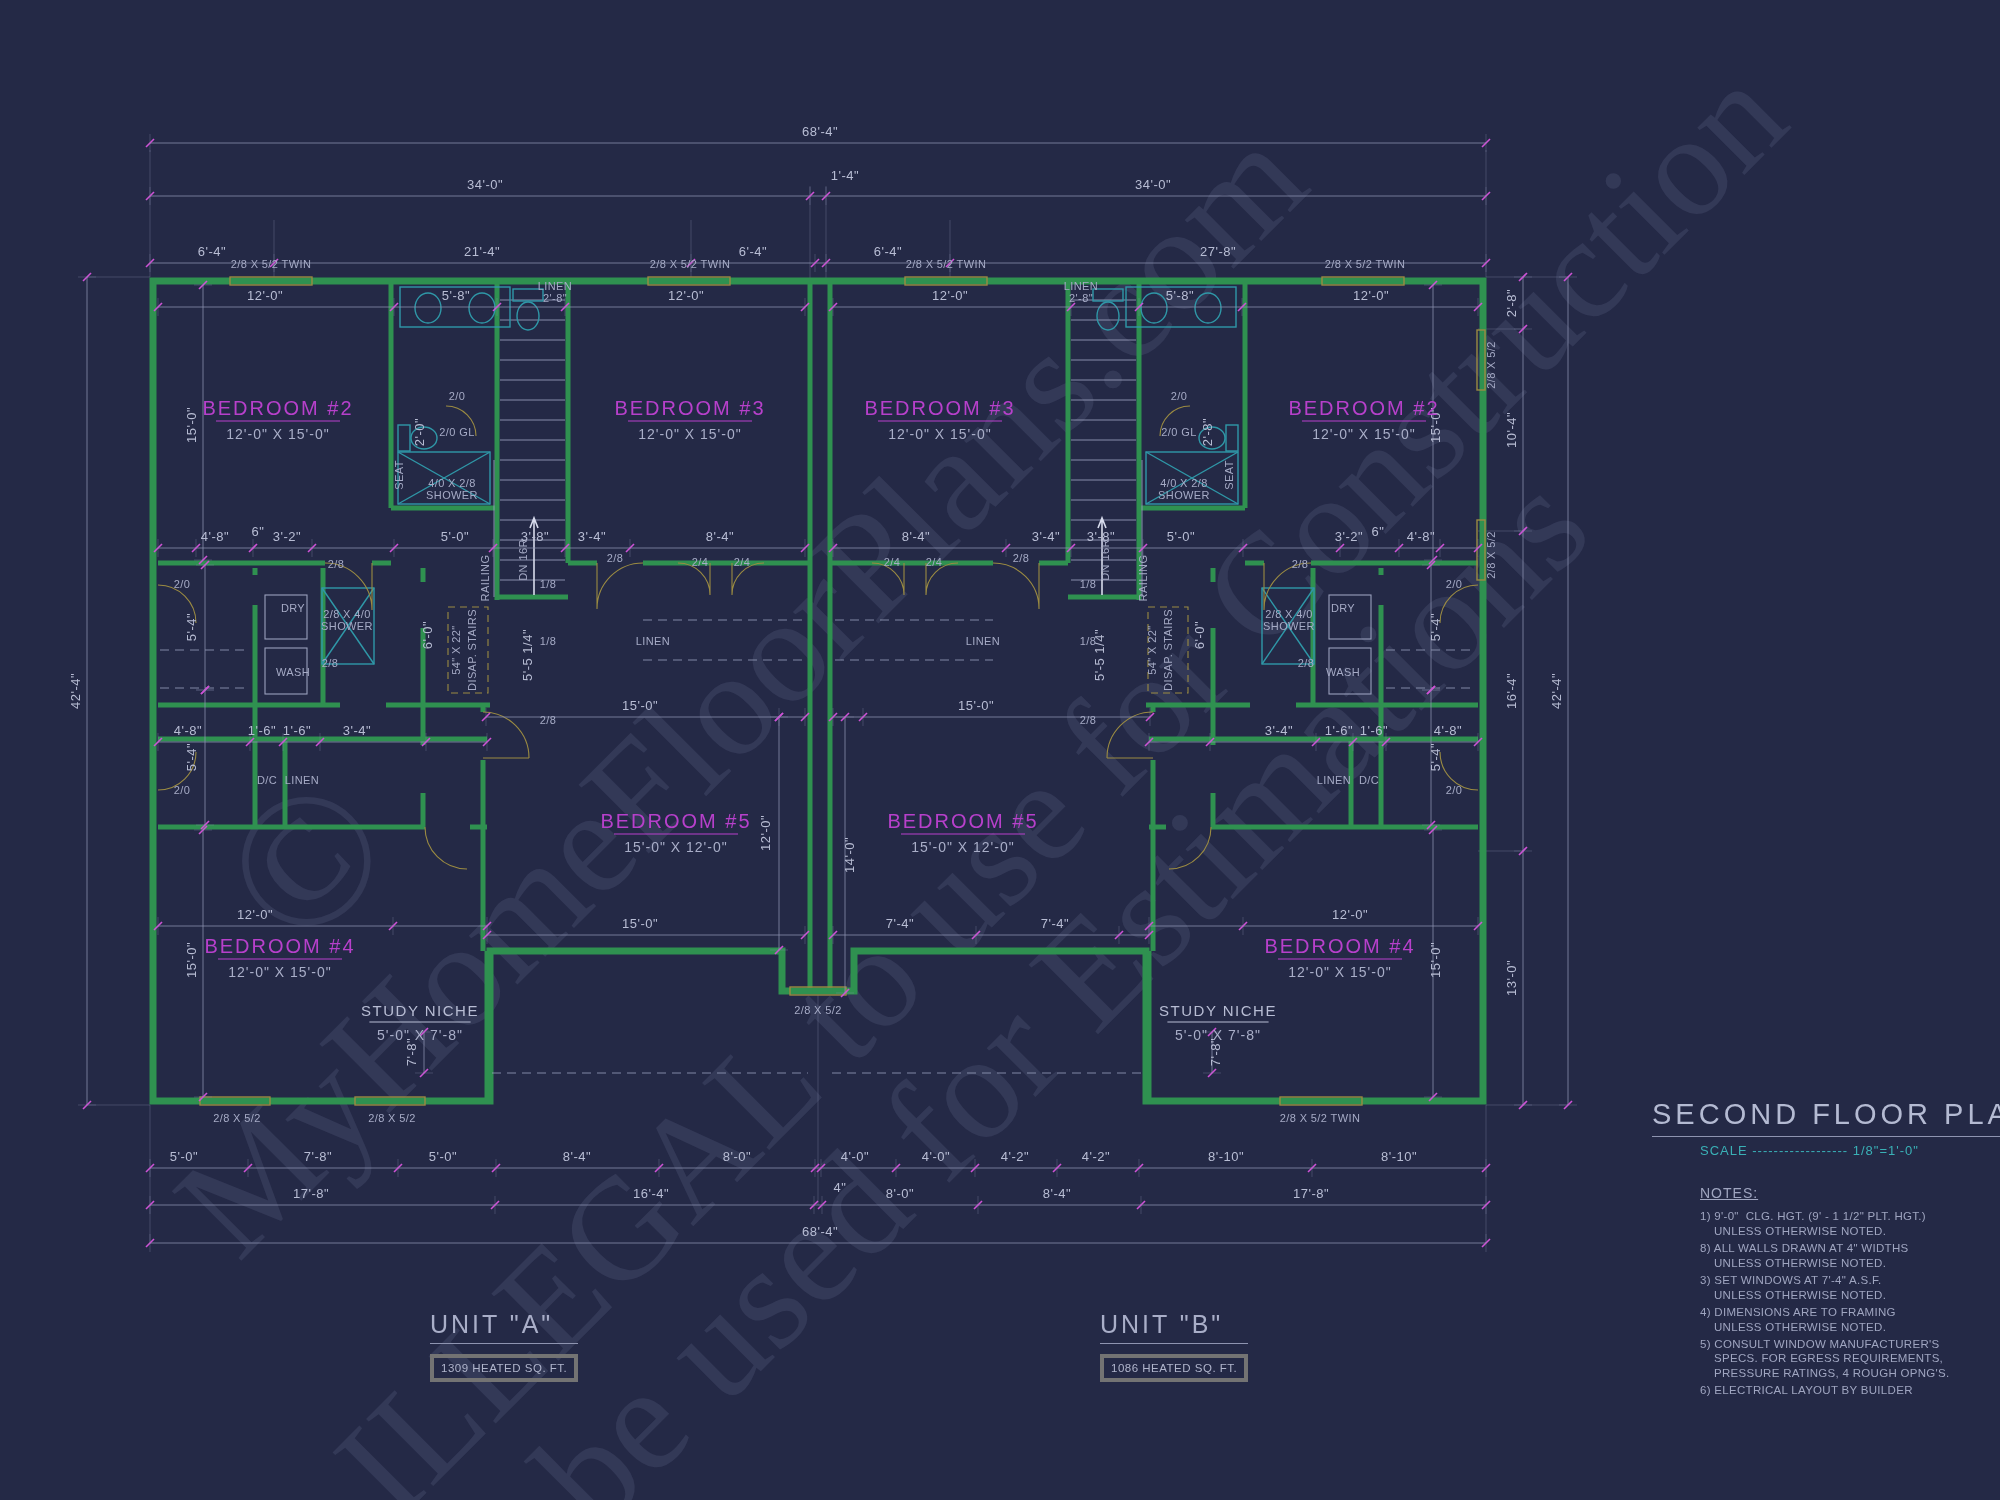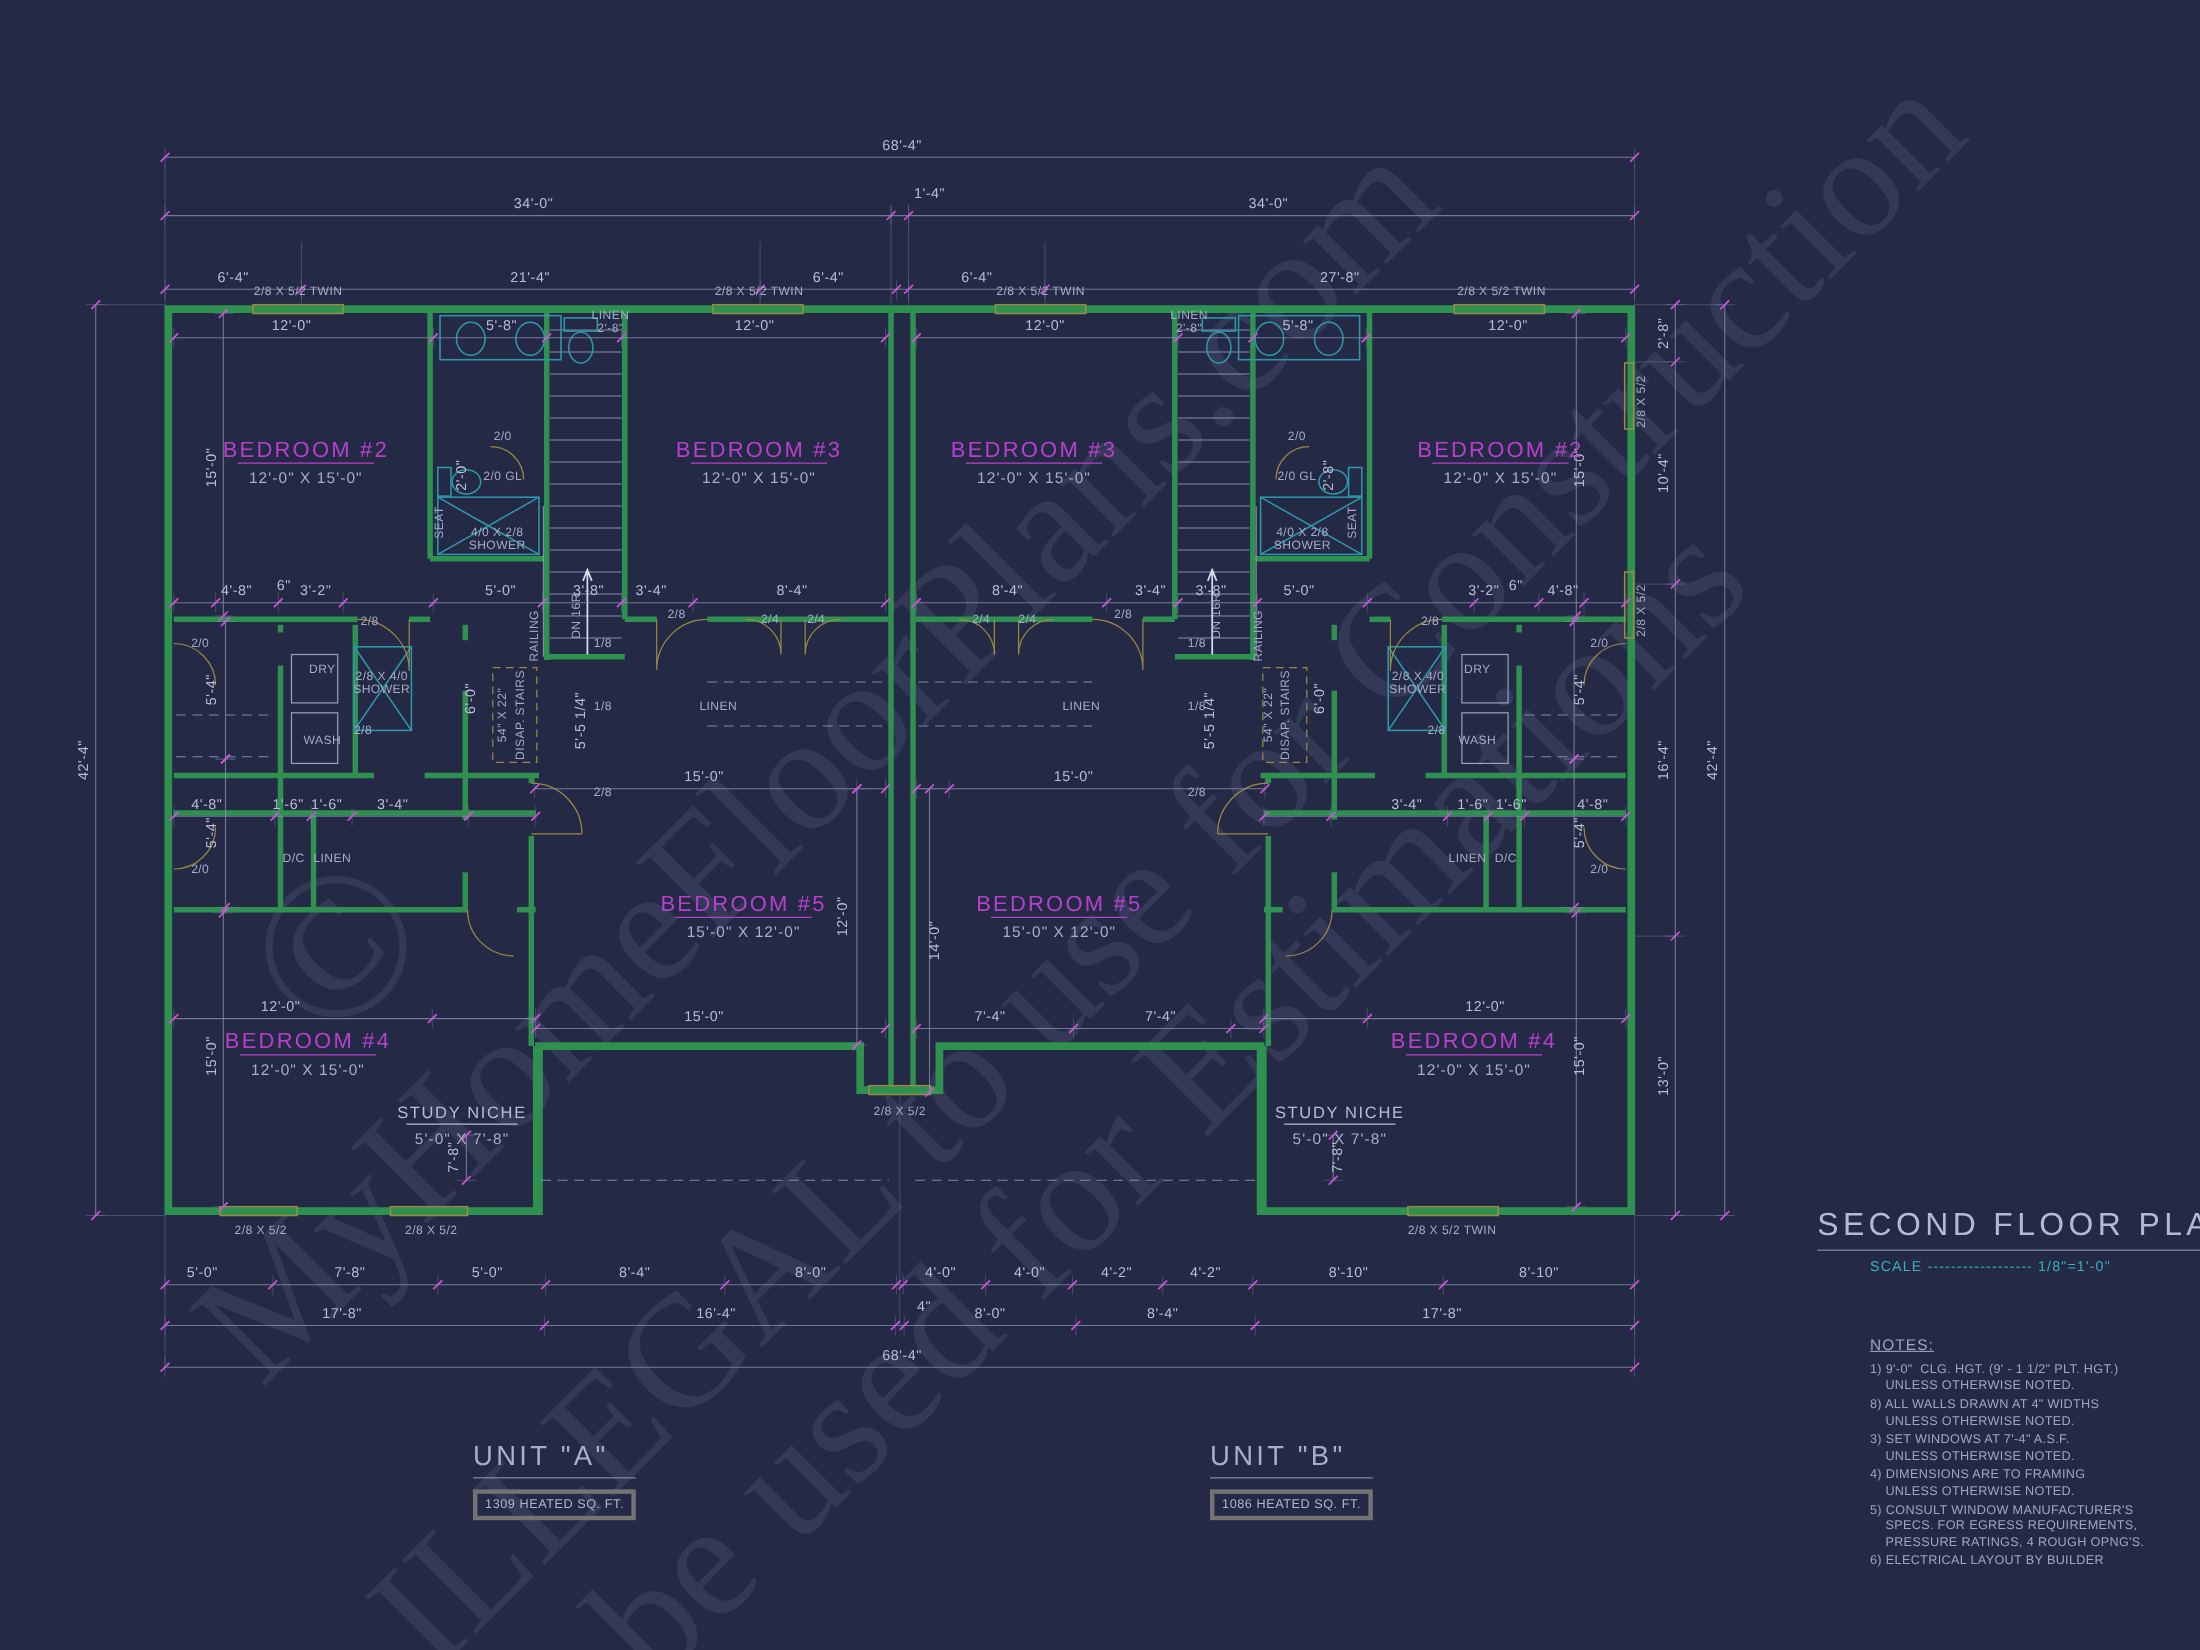--- a/index.html
+++ b/index.html
@@ -32,21 +32,21 @@
   
   .wm{position:absolute;white-space:nowrap;font-family:"Liberation Serif",serif;
       color:rgba(168,176,215,0.12);transform:translate(-50%,-50%) rotate(-45deg);
       pointer-events:none;}
   
   #titleblock{position:absolute;left:1652px;top:1098px;color:#b4bad2;}
   #plan-title{font-size:29px;letter-spacing:4px;border-bottom:1px solid #8e94b0;
       padding-bottom:5px;white-space:nowrap;}
   #scale-line{margin-top:6px;margin-left:48px;font-size:13px;letter-spacing:1px;
       color:#3ab0b6;white-space:nowrap;}
-  #notes{position:absolute;left:1700px;top:1185px;color:#9fa5c0;margin-top:29px;}
+  #notes{position:absolute;left:1700px;top:1185px;color:#9fa5c0;}
   #notes-head{font-size:14px;letter-spacing:1px;text-decoration:underline;margin-bottom:8px;}
   .note{font-size:11.5px;line-height:1.3;white-space:pre;margin-bottom:2px;letter-spacing:.3px;}
   
   .unit{position:absolute;color:#a9aec8;}
   .unit-name{font-size:25px;letter-spacing:3px;border-bottom:1px solid #8e94b0;
       padding-bottom:4px;white-space:nowrap;}
   .unit-area{margin-top:10px;border:4px solid #737373;font-size:11.5px;letter-spacing:.5px;
       padding:4px 7px;white-space:nowrap;color:#b0b5cc;}
 </style>
 </head>

